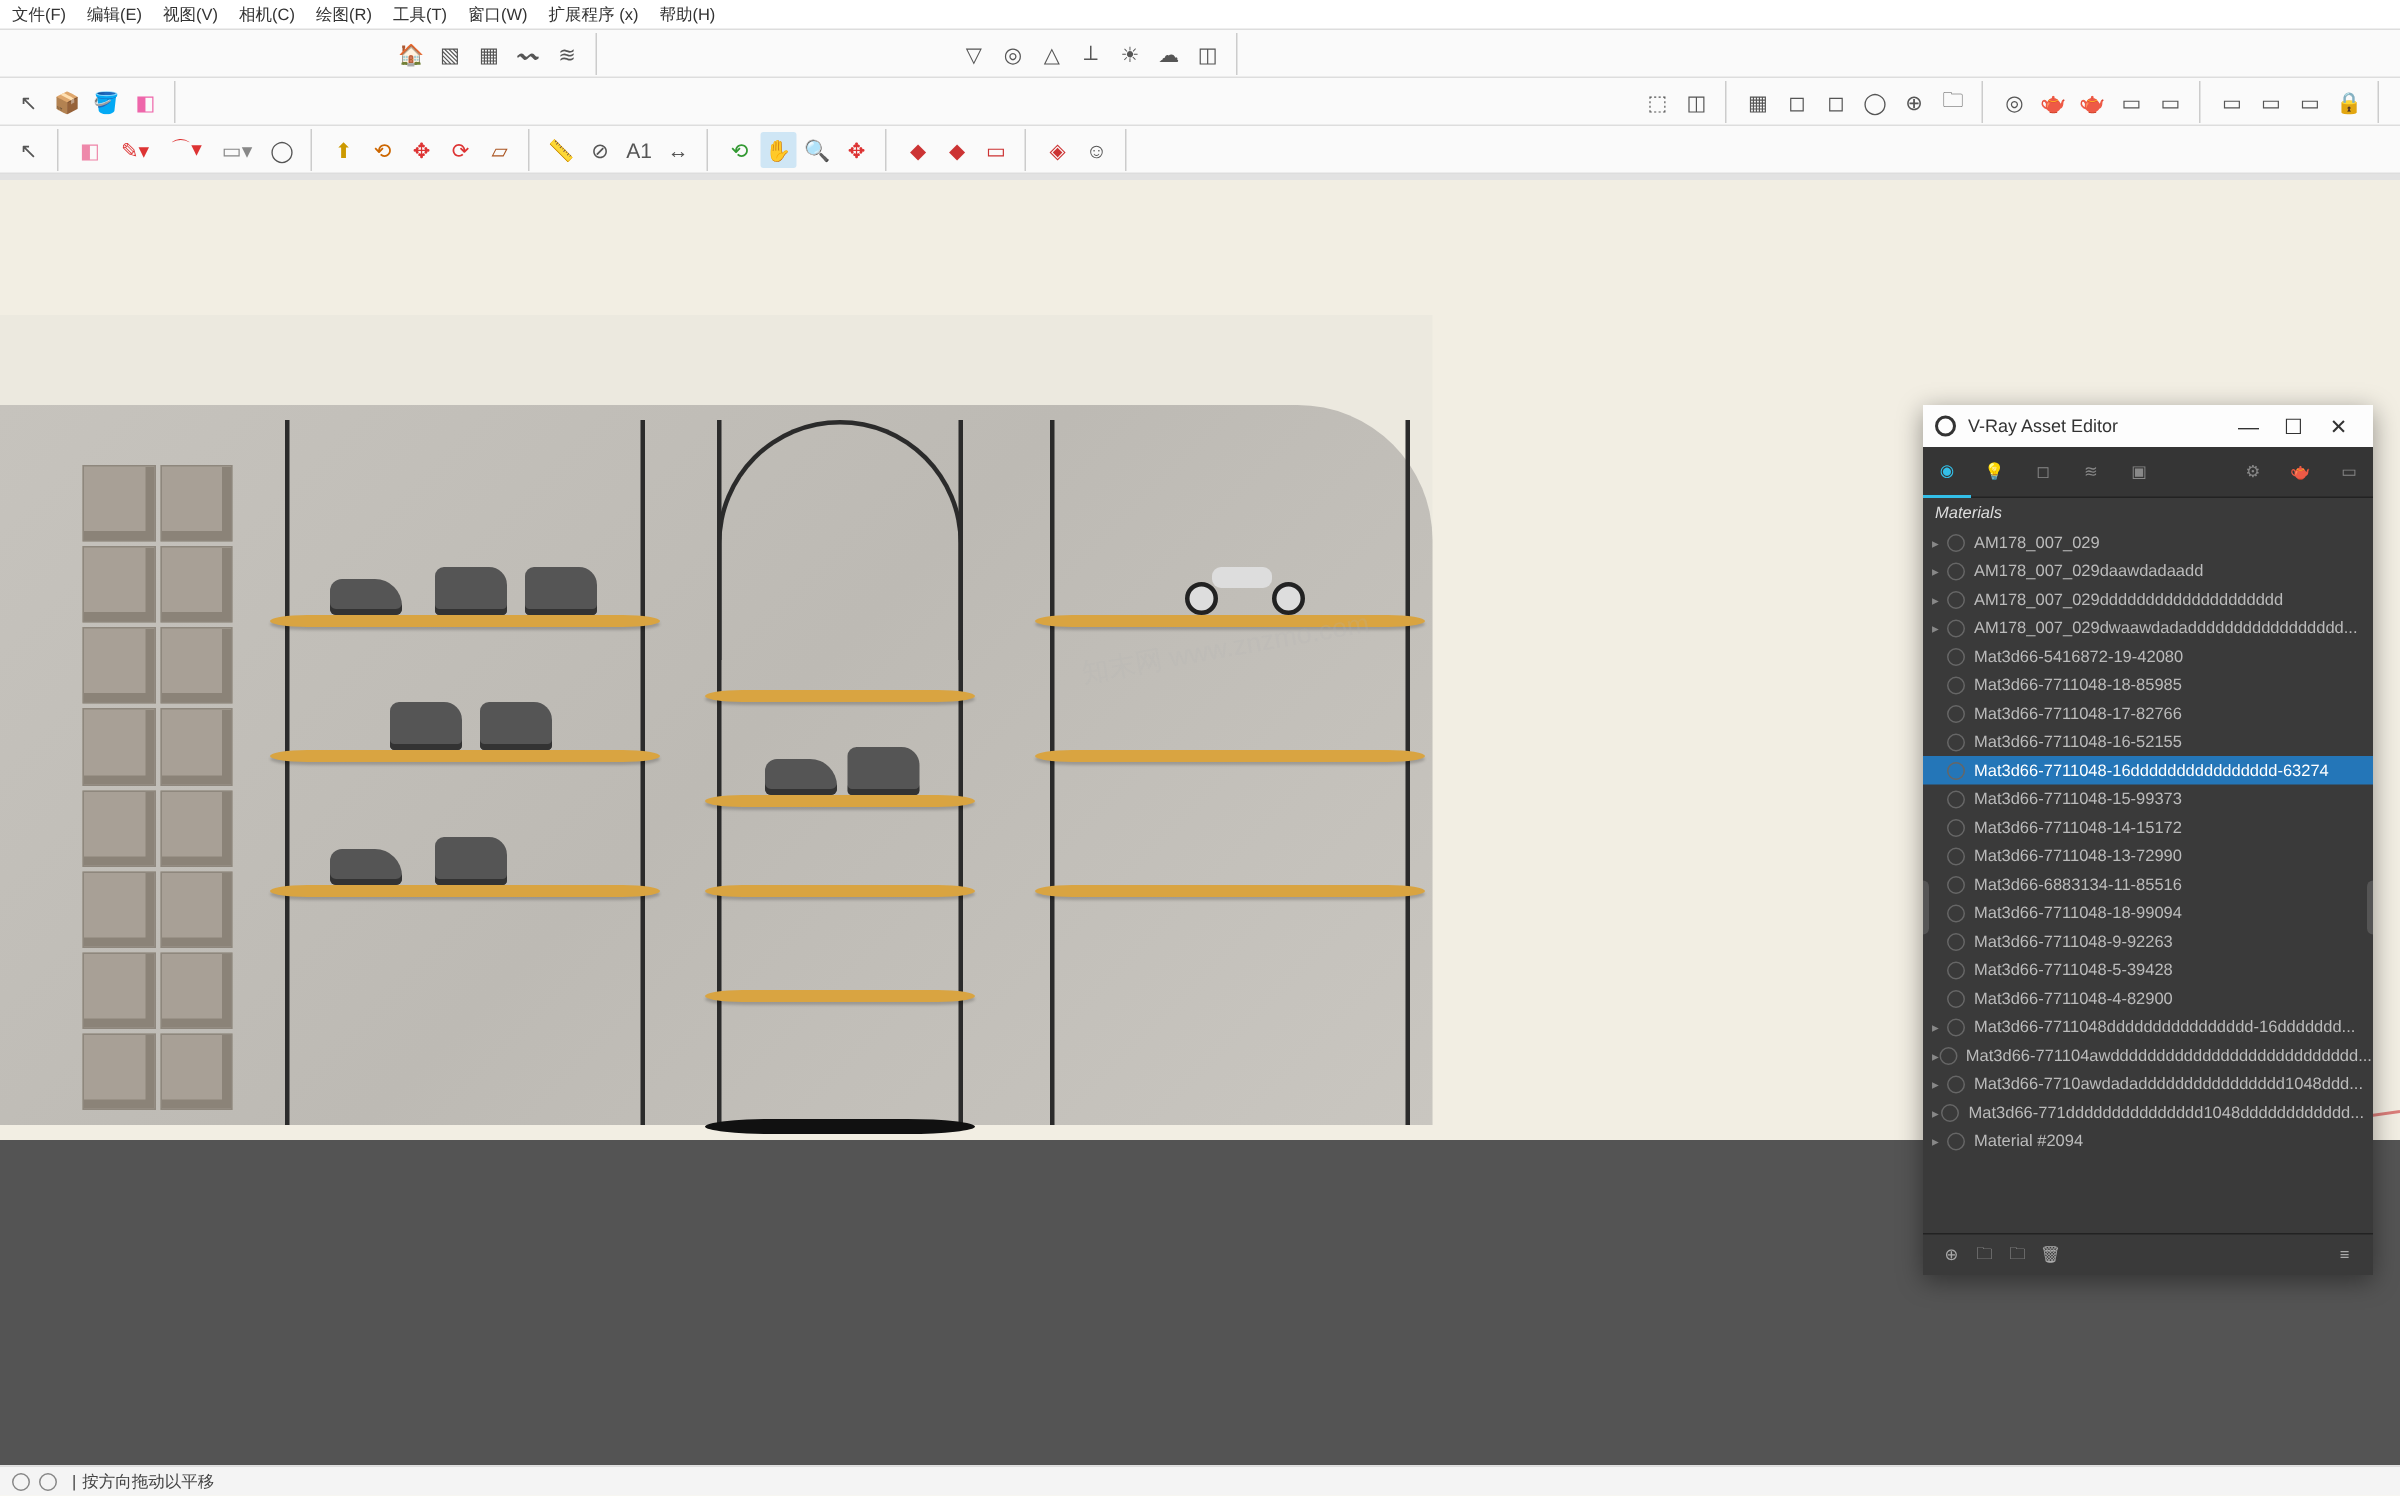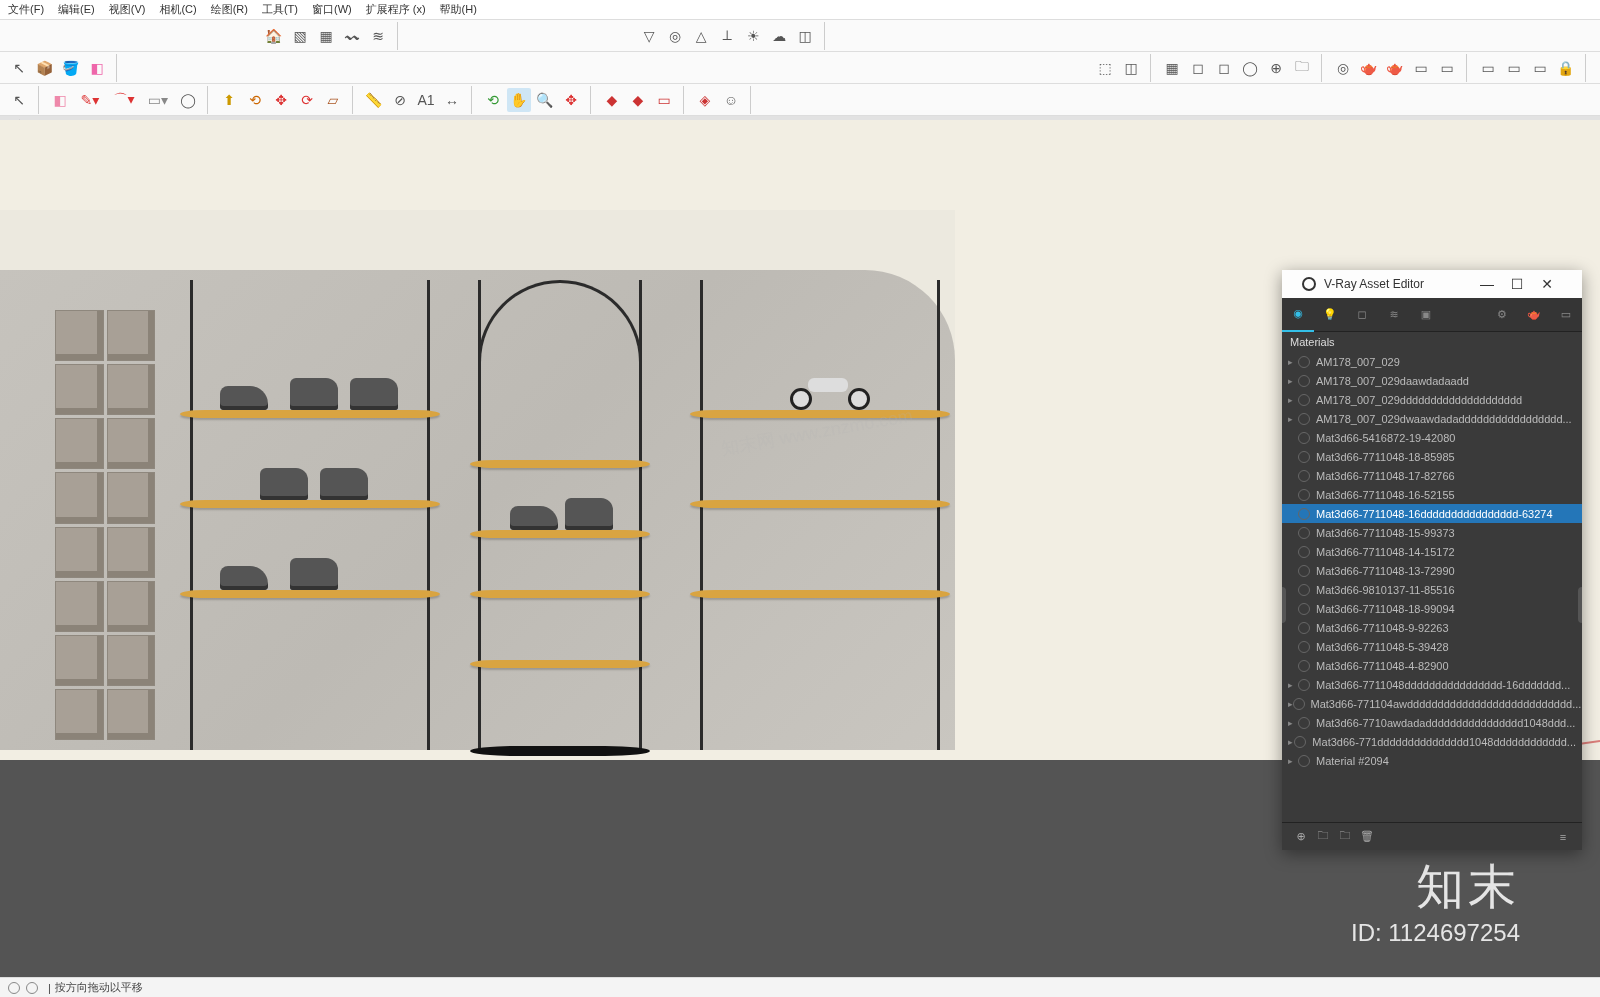--- a/index.html
+++ b/index.html
@@ -38,31 +38,31 @@
 .moto .w1{left:0;}.moto .w2{right:0;}
 .axis-r{position:absolute;right:0;top:620px;width:200px;height:2px;background:#c33;transform-origin:right;transform:rotate(-8deg);opacity:.6;}
 .watermark{position:absolute;right:80px;bottom:30px;color:#fff;opacity:.85;text-align:right;font-weight:300;}
 .watermark .brand{font-size:48px;letter-spacing:4px;}
 .watermark .id{font-size:24px;}
 .wm-mid{position:absolute;left:45%;top:35%;color:rgba(180,180,180,.2);font-size:18px;transform:rotate(-10deg);}
 .statusbar{position:absolute;left:0;right:0;bottom:0;height:20px;background:#f4f4f4;border-top:1px solid #ddd;display:flex;align-items:center;padding:0 8px;font-size:11px;color:#444;}
 .statusbar .ind{width:12px;height:12px;border:1px solid #888;border-radius:50%;margin-right:6px;}
 
 .vray{position:absolute;right:18px;top:150px;width:300px;height:580px;background:#3a3a3a;color:#bbb;font-size:11px;box-shadow:0 4px 16px rgba(0,0,0,.4);display:flex;flex-direction:column;}
-.vray-titlebar{height:28px;background:#fdfdfd;color:#333;display:flex;align-items:center;padding:0 20px;}
+.vray-titlebar{height:28px;background:#fdfdfd;color:#333;display:flex;align-items:center;padding:0 8px;}
 .vray-titlebar .logo{width:14px;height:14px;border:2px solid #333;border-radius:50%;margin-right:8px;}
 .vray-titlebar .tt{flex:1;font-size:12px;}
 .vray-titlebar .wbtn{width:30px;text-align:center;font-size:14px;cursor:pointer;}
 .vray-tabs{height:34px;background:#353535;display:flex;align-items:center;border-bottom:1px solid #222;}
 .vray-tab{width:32px;height:34px;display:flex;align-items:center;justify-content:center;color:#888;cursor:pointer;}
 .vray-tab.active{color:#33bfe8;border-bottom:2px solid #33bfe8;}
 .vray-tabs .gap{flex:1;}
 .vray-search{height:26px;display:flex;align-items:center;padding:0 8px;color:#777;}
 .vray-search svg{margin-right:6px;}
-.vray-section{padding:4px 8px;color:#ddd;font-size:11px;}
+.vray-section{padding:4px 8px;color:#ddd;font-size:11px;font-style:italic;}
 .vray-list{flex:1;overflow:hidden;position:relative;}
 .vray-item{height:19px;display:flex;align-items:center;padding:0 6px;cursor:pointer;white-space:nowrap;overflow:hidden;text-overflow:ellipsis;}
 .vray-item.selected{background:#2476b8;color:#fff;}
 .vray-item .exp{width:10px;color:#888;font-size:9px;}
 .vray-item .swatch{width:12px;height:12px;border:1px solid #666;border-radius:50%;margin-right:6px;flex-shrink:0;}
 .vray-scroll-hint{position:absolute;top:50%;width:8px;height:36px;background:#555;}
 .vray-scroll-hint.l{left:-4px;border-radius:0 4px 4px 0;}
 .vray-scroll-hint.r{right:-4px;border-radius:4px 0 0 4px;}
 .vray-footer{height:28px;border-top:1px solid #222;display:flex;align-items:center;padding:0 8px;color:#aaa;}
 .vray-footer .fbtn{width:22px;height:22px;display:flex;align-items:center;justify-content:center;cursor:pointer;}
@@ -244,24 +244,20 @@
     <div class="moto" style="top:90px;left:100px;">
       <div class="wheel w1"></div>
         <div class="wheel w2"></div>
         <div class="body"></div>
     </div>
   </div>
 
   <div class="axis-r"></div>
 
   <div class="wm-mid">知末网 www.znzmo.com</div>
-  <div class="watermark">
-    <div class="brand">知末</div>
-    <div class="id">ID: 1124697254</div>
-  </div>
 
   <div class="vray">
     <div class="vray-titlebar">
       <div class="logo"></div>
       <div class="tt">V-Ray Asset Editor</div>
       <div class="wbtn">—</div>
       <div class="wbtn">☐</div>
       <div class="wbtn">✕</div>
     </div>
     <div class="vray-tabs">
@@ -336,21 +332,21 @@
           <span>Mat3d66-7711048-14-15172</span>
         </div>
         <div class="vray-item">
           <span class="exp"></span>
           <span class="swatch"></span>
           <span>Mat3d66-7711048-13-72990</span>
         </div>
         <div class="vray-item">
           <span class="exp"></span>
           <span class="swatch"></span>
-          <span>Mat3d66-9810137-11-85516</span>
+          <span>Mat3d66-6883134-11-85516</span>
         </div>
         <div class="vray-item">
           <span class="exp"></span>
           <span class="swatch"></span>
           <span>Mat3d66-7711048-18-99094</span>
         </div>
         <div class="vray-item">
           <span class="exp"></span>
           <span class="swatch"></span>
           <span>Mat3d66-7711048-9-92263</span>

